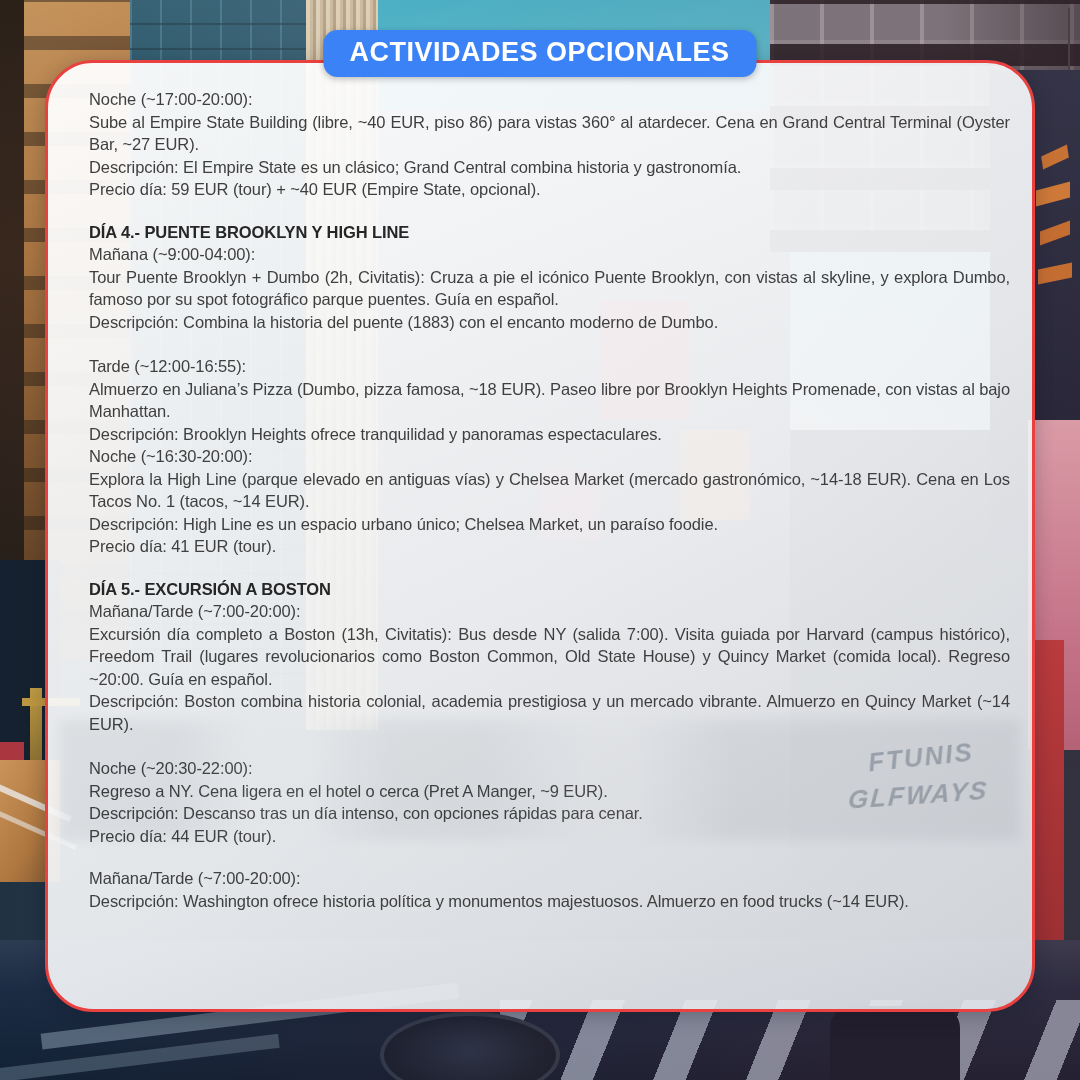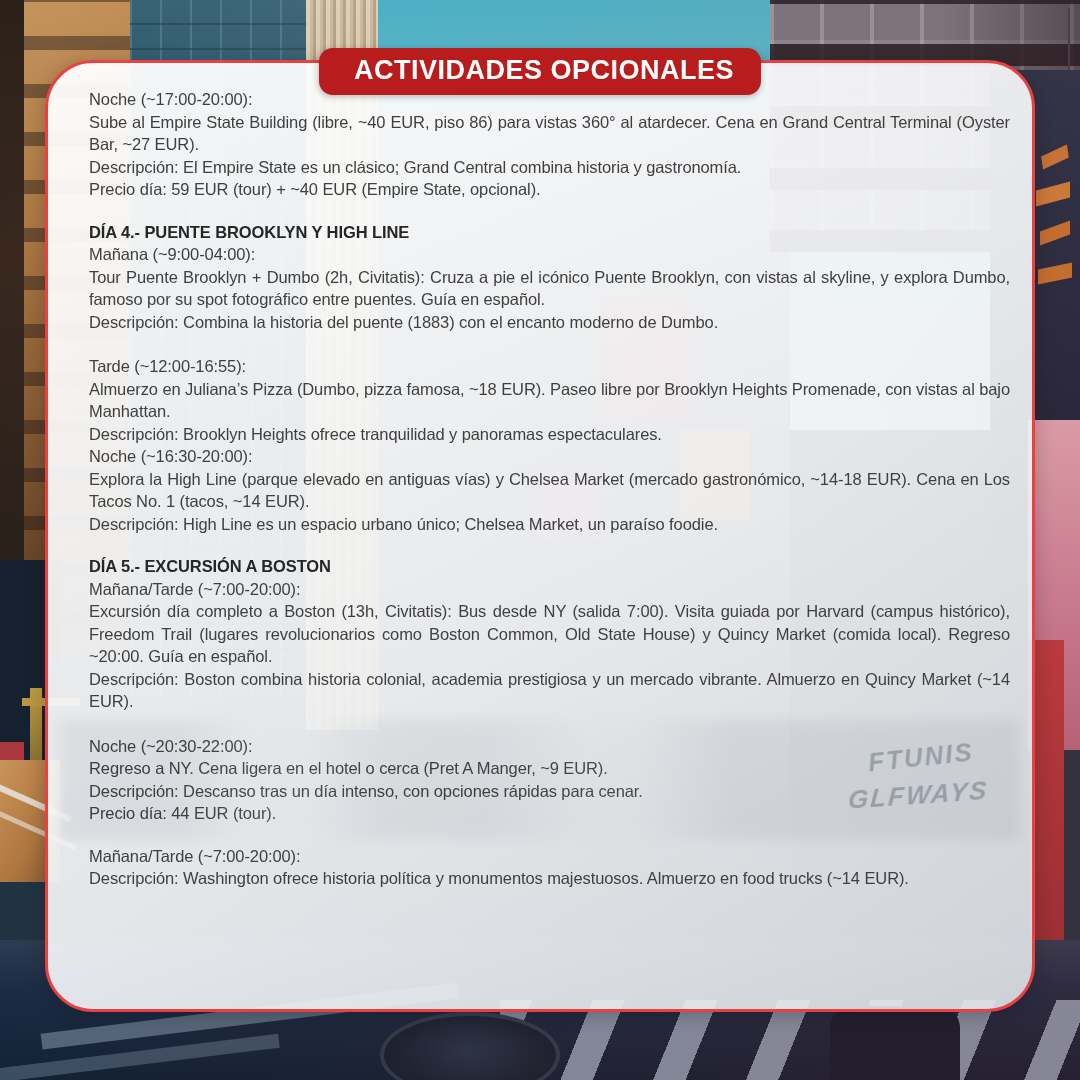--- a/index.html
+++ b/index.html
@@ -90,22 +90,22 @@
     box-shadow:0 4px 18px rgba(10,20,35,0.25);}
   .card-content{padding:25px 22px 0 41px;font-size:16.5px;line-height:22.5px;
     letter-spacing:-0.1px;color:#3f3f3f;text-align:justify;}
   .section{margin-top:20px;}
   .section:first-child{margin-top:0;}
   .heading{font-weight:bold;color:#262626;}
   .para{margin:0;}
   .para.gap{margin-top:22px;}
 
   
-  .banner{left:50%;top:48px;transform:translateX(-50%);z-index:5;
-    background:#b91c1c;border-radius:14px;padding:7px 27px 9px 35px;
+  .banner{left:50%;top:30px;transform:translateX(-50%);z-index:5;
+    background:#3b82f6;border-radius:14px;padding:7px 27px 9px 26px;
     box-shadow:0 2px 6px rgba(0,0,0,0.25);}
   .banner span{color:#ffffff;font-weight:bold;font-size:27px;letter-spacing:0.5px;white-space:nowrap;}
 </style>
 </head>
 <body>
 
 <div class="stage">
 
   <div class="abs bg-sky"></div>
   <div class="abs bg-canyon"></div>
@@ -144,28 +144,29 @@
     <div class="card-content">
         <div class="section">
           <p class="para">Noche (~17:00-20:00):</p>
           <p class="para">Sube al Empire State Building (libre, ~40 EUR, piso 86) para vistas 360° al atardecer. Cena en Grand Central Terminal (Oyster Bar, ~27 EUR).</p>
           <p class="para">Descripción: El Empire State es un clásico; Grand Central combina historia y gastronomía.</p>
           <p class="para">Precio día: 59 EUR (tour) + ~40 EUR (Empire State, opcional).</p>
         </div>
         <div class="section">
           <div class="heading">DÍA 4.- PUENTE BROOKLYN Y HIGH LINE</div>
           <p class="para">Mañana (~9:00-04:00):</p>
-          <p class="para">Tour Puente Brooklyn + Dumbo (2h, Civitatis): Cruza a pie el icónico Puente Brooklyn, con vistas al skyline, y explora Dumbo, famoso por su spot fotográfico entre puentes. Guía en español.</p>
+          <p class="para">Tour Puente Brooklyn + Dumbo (2h, Civitatis): Cruza a pie el icónico Puente Brooklyn, con vistas al skyline, y explora Dumbo, famoso por su spot fotográfico parque puentes. Guía en español.</p>
           <p class="para">Descripción: Combina la historia del puente (1883) con el encanto moderno de Dumbo.</p>
           <p class="para gap">Tarde (~12:00-16:55):</p>
           <p class="para">Almuerzo en Juliana’s Pizza (Dumbo, pizza famosa, ~18 EUR). Paseo libre por Brooklyn Heights Promenade, con vistas al bajo Manhattan.</p>
           <p class="para">Descripción: Brooklyn Heights ofrece tranquilidad y panoramas espectaculares.</p>
           <p class="para">Noche (~16:30-20:00):</p>
           <p class="para">Explora la High Line (parque elevado en antiguas vías) y Chelsea Market (mercado gastronómico, ~14-18 EUR). Cena en Los Tacos No. 1 (tacos, ~14 EUR).</p>
           <p class="para">Descripción: High Line es un espacio urbano único; Chelsea Market, un paraíso foodie.</p>
+          <p class="para">Precio día: 41 EUR (tour).</p>
         </div>
         <div class="section">
           <div class="heading">DÍA 5.- EXCURSIÓN A BOSTON</div>
           <p class="para">Mañana/Tarde (~7:00-20:00):</p>
           <p class="para">Excursión día completo a Boston (13h, Civitatis): Bus desde NY (salida 7:00). Visita guiada por Harvard (campus histórico), Freedom Trail (lugares revolucionarios como Boston Common, Old State House) y Quincy Market (comida local). Regreso ~20:00. Guía en español.</p>
           <p class="para">Descripción: Boston combina historia colonial, academia prestigiosa y un mercado vibrante. Almuerzo en Quincy Market (~14 EUR).</p>
           <p class="para gap">Noche (~20:30-22:00):</p>
           <p class="para">Regreso a NY. Cena ligera en el hotel o cerca (Pret A Manger, ~9 EUR).</p>
           <p class="para">Descripción: Descanso tras un día intenso, con opciones rápidas para cenar.</p>
           <p class="para">Precio día: 44 EUR (tour).</p>

